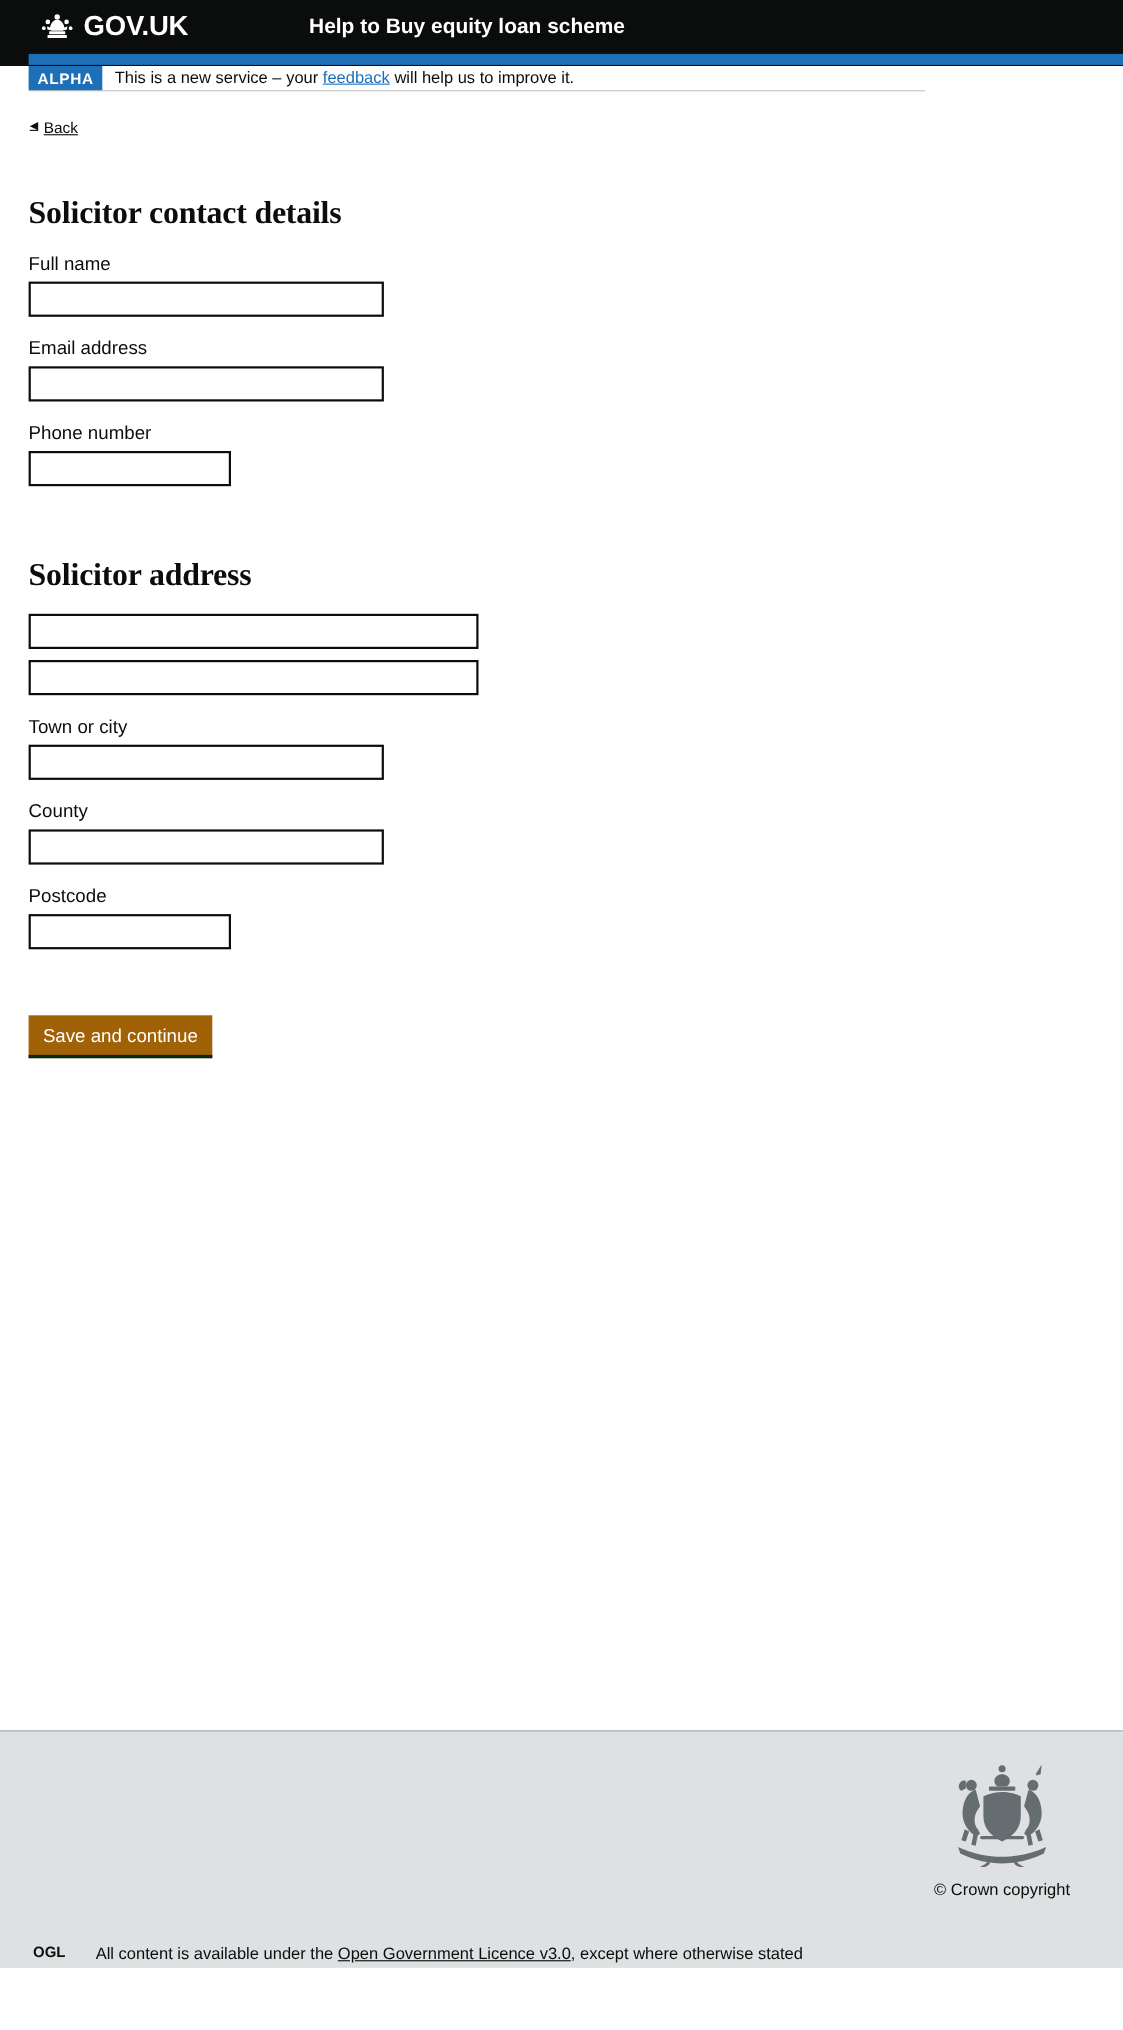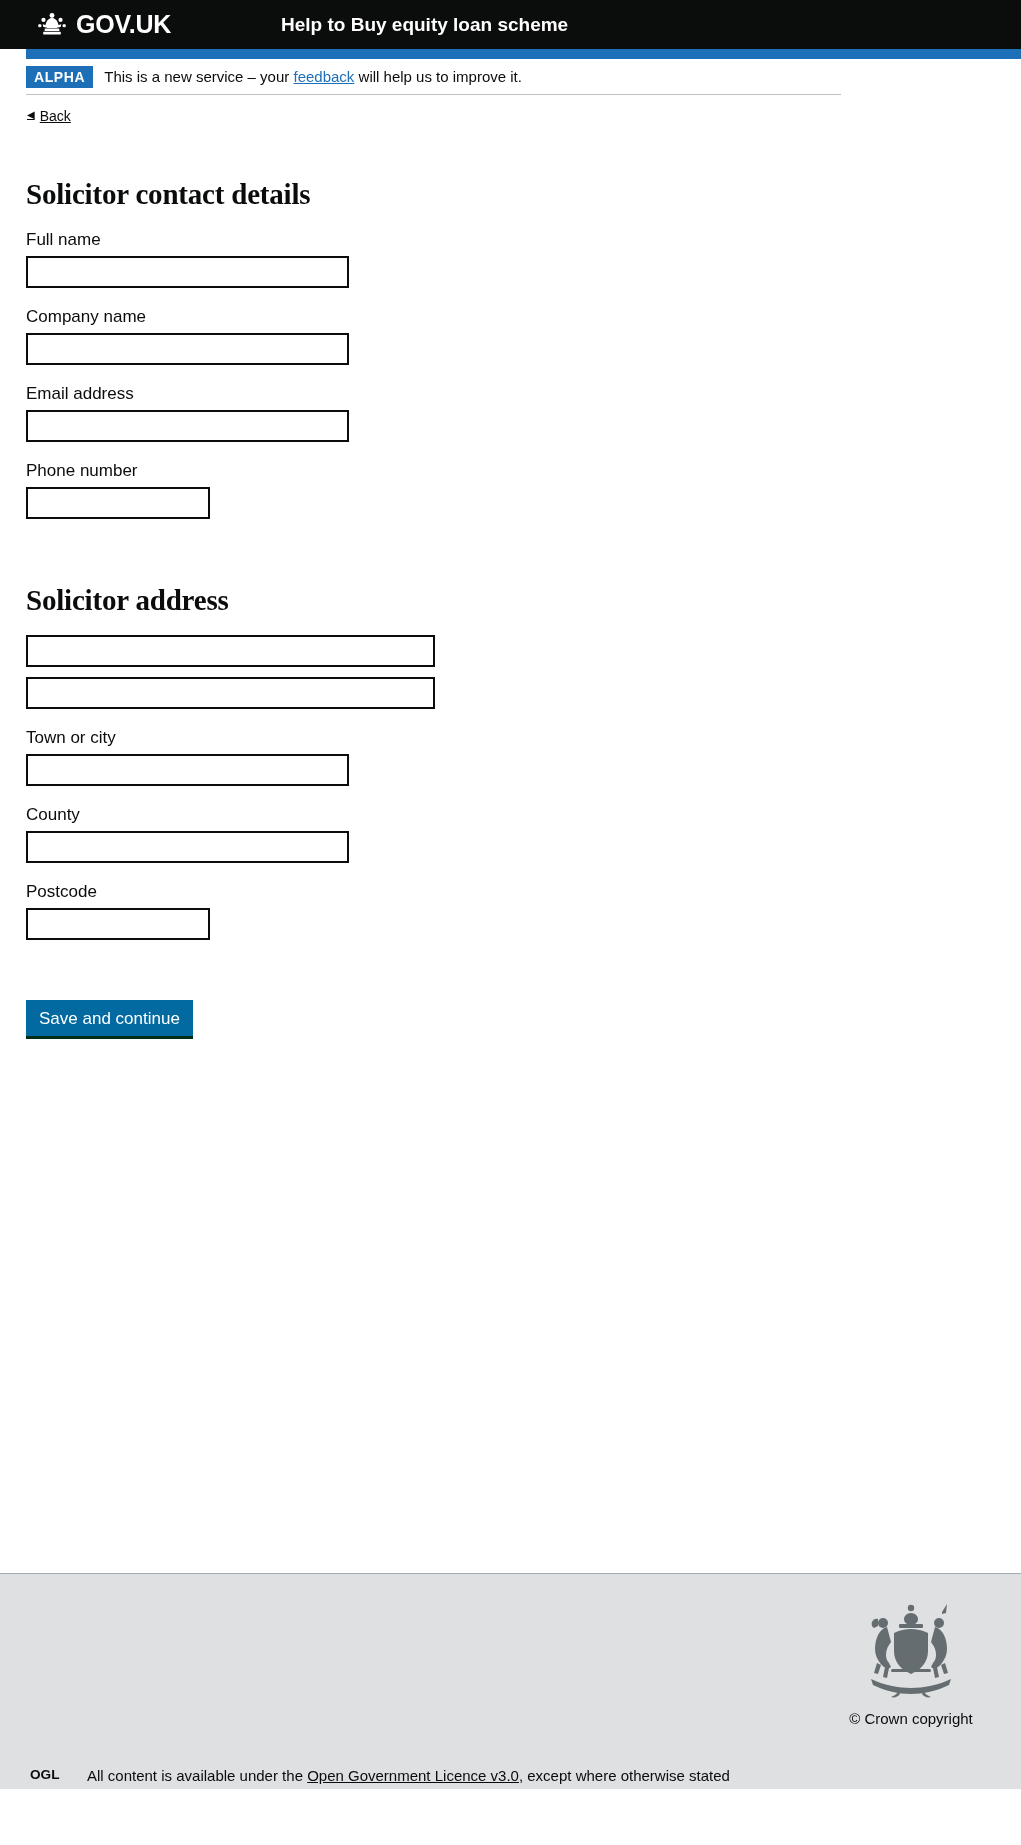--- a/index.html
+++ b/index.html
@@ -13,21 +13,21 @@
     background: #ffffff;
     font-family: "Liberation Sans", sans-serif;
     color: #0b0c0c;
     position: relative;
     overflow: hidden;
   }
 
   
   .govuk-header {
     background: #0b0c0c;
-    height: 49px;
+    height: 60px;
     width: 100%;
     position: relative;
   }
   .header-inner {
     position: relative;
     height: 49px;
   }
   .brand {
     position: absolute;
     left: 34px;
@@ -71,21 +71,21 @@
     height: 10px;
     background: #1d70b8;
   }
 
   
   .phase-banner {
     position: absolute;
     left: 26px;
     top: 59px;
     width: 815px;
-    height: 36px;
+    height: 24px;
     border-bottom: 1px solid #bfc1c3;
     display: flex;
     align-items: center;
   }
   .phase-tag {
     background: #1d70b8;
     color: #ffffff;
     font-size: 14px;
     font-weight: bold;
     letter-spacing: 0.6px;
@@ -179,21 +179,21 @@
     border-radius: 0;
     outline: none;
   }
   input.w-full   { width: 323px; }
   input.w-wide   { width: 409px; }
   input.w-short  { width: 184px; }
 
   
   .button-wrap { padding-top: 60px; }
   button.save-button {
-    background: #0369a1;
+    background: #a16207;
     color: #ffffff;
     border: none;
     border-bottom: 3px solid #002d18;
     font-family: "Liberation Sans", sans-serif;
     font-size: 17px;
     line-height: 20px;
     font-weight: normal;
     padding: 9px 13px 7px 13px;
     cursor: pointer;
     border-radius: 0;
@@ -300,24 +300,20 @@
 
   <h2 class="section-heading">Solicitor contact details</h2>
 
   <div>
 
     <div class="field-group">
       <label class="field-label">Full name</label>
       <input class="text-input w-full" type="text" value="" style="">
     </div>
 
-    <div class="field-group">
-      <label class="field-label">Company name</label>
-      <input class="text-input w-full" type="text" value="" style="">
-    </div>
 
     <div class="field-group">
       <label class="field-label">Email address</label>
       <input class="text-input w-full" type="text" value="" style="">
     </div>
 
     <div class="field-group">
       <label class="field-label">Phone number</label>
       <input class="text-input w-short" type="text" value="" style="">
     </div>

